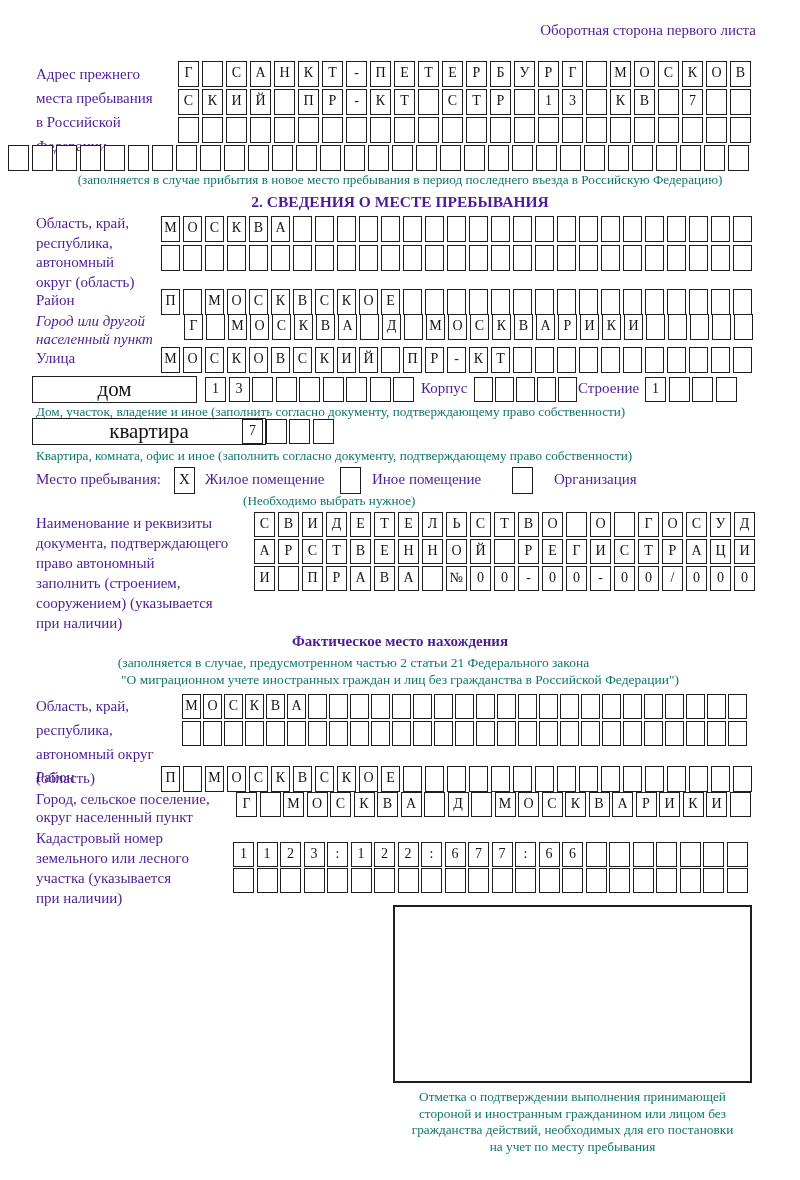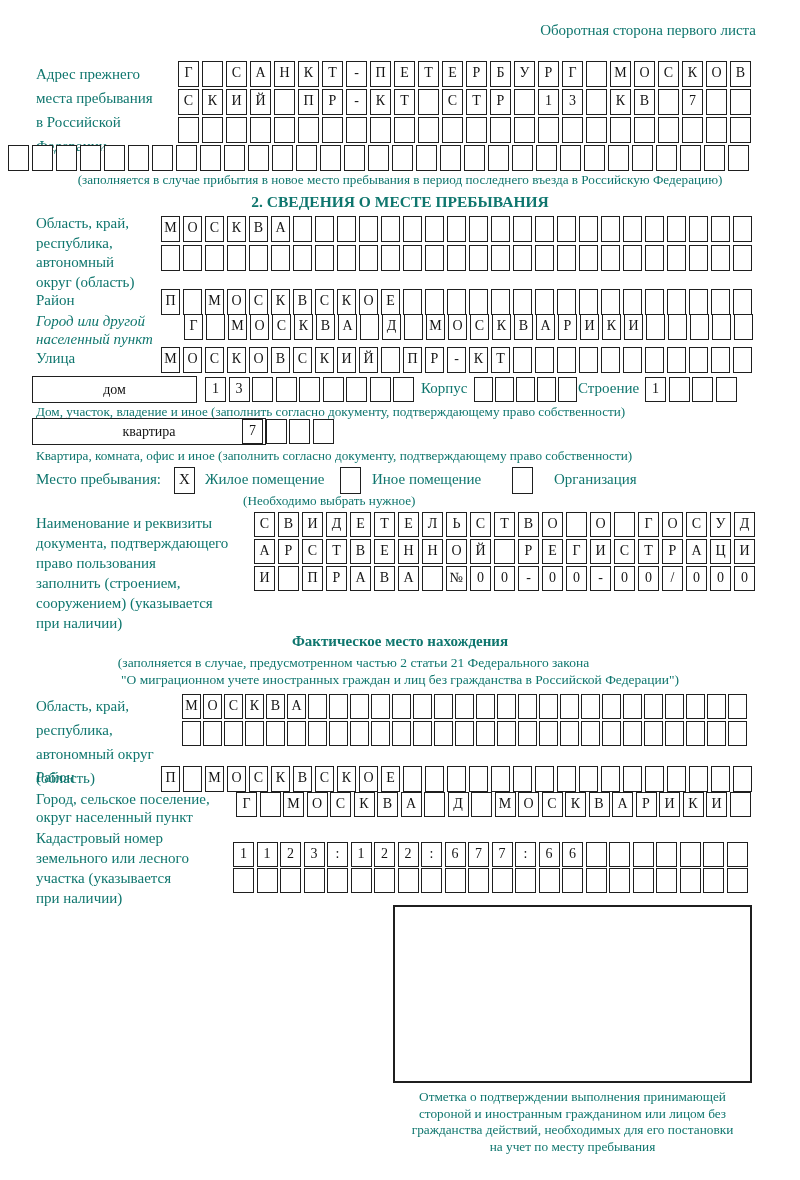--- a/index.html
+++ b/index.html
@@ -3,21 +3,21 @@
 <meta charset="utf-8">
 <style>
   * { margin:0; padding:0; box-sizing:border-box; }
   html,body { background:#f6f6f6; }
   body { font-family:"Liberation Serif","DejaVu Serif",serif; color:#121212; }
   #page {
     position:relative; width:800px; height:1180px; background:#ffffff;
     margin:0 auto; overflow:hidden;
   }
   .abs { position:absolute; }
-  .lbl { font-size:15px; color:#0f766e; }
+  .lbl { font-size:15px; color:#4c1d95; }
   .cap { font-size:13.2px; color:#0f766e; }
   .bold { font-weight:bold; }
   .center { text-align:center; }
   .right { text-align:right; }
 
   
   .boxrow { display:flex; }
   .cb {
     flex:none; border:1.7px solid #1f1f1f; background:#fff;
     text-align:center; font-family:"Liberation Serif","DejaVu Serif",serif;
@@ -28,21 +28,21 @@
   
   .sz-b { gap:3px; } .sz-b .cb { width:19px; height:26px; line-height:22px; }
   
   .sz-c { gap:3px; } .sz-c .cb { width:21px; height:25px; line-height:21px; }
   
   .sz-d { gap:2.5px; } .sz-d .cb { width:21px; height:25px; line-height:21px; }
   .sz-e { gap:2px; } .sz-e .cb { width:19px; height:25px; line-height:21px; }
 
   .widebox {
     border:1.8px solid #1f1f1f; background:#fff; text-align:center;
-    font-size:14px; display:flex; align-items:center; justify-content:center;
+    font-size:21px; display:flex; align-items:center; justify-content:center;
   }
   .markbox {
     border:1.8px solid #1f1f1f; background:#fff; width:21px; height:27px;
     text-align:center; font-size:15px; line-height:23px; display:inline-block;
   }
   .stampbox { border:2px solid #1f1f1f; background:#fff; }
   .lines div { white-space:nowrap; }
 </style>
 </head>
 <body>
@@ -375,21 +375,21 @@
   <div class="abs lbl" style="left:205px; top:471px;">Жилое помещение</div>
   <div class="abs markbox" style="left:340px; top:467px;"></div>
   <div class="abs lbl" style="left:372px; top:471px;">Иное помещение</div>
   <div class="abs markbox" style="left:512px; top:467px;"></div>
   <div class="abs lbl" style="left:554px; top:471px;">Организация</div>
   <div class="abs cap" style="left:243px; top:493px;">(Необходимо выбрать нужное)</div>
 
   <div class="abs lbl lines" style="left:36px; top:513px; line-height:20px;">
       <div>Наименование и реквизиты</div>
       <div>документа, подтверждающего</div>
-      <div>право пользования</div>
+      <div>право автономный</div>
       <div>заполнить (строением,</div>
       <div>сооружением) (указывается</div>
       <div>при наличии)</div>
     </div>
   <div class="abs boxrow sz-c" style="left:254px; top:512px;">
       <span class="cb">С</span>
       <span class="cb">В</span>
       <span class="cb">И</span>
       <span class="cb">Д</span>
       <span class="cb">Е</span>

